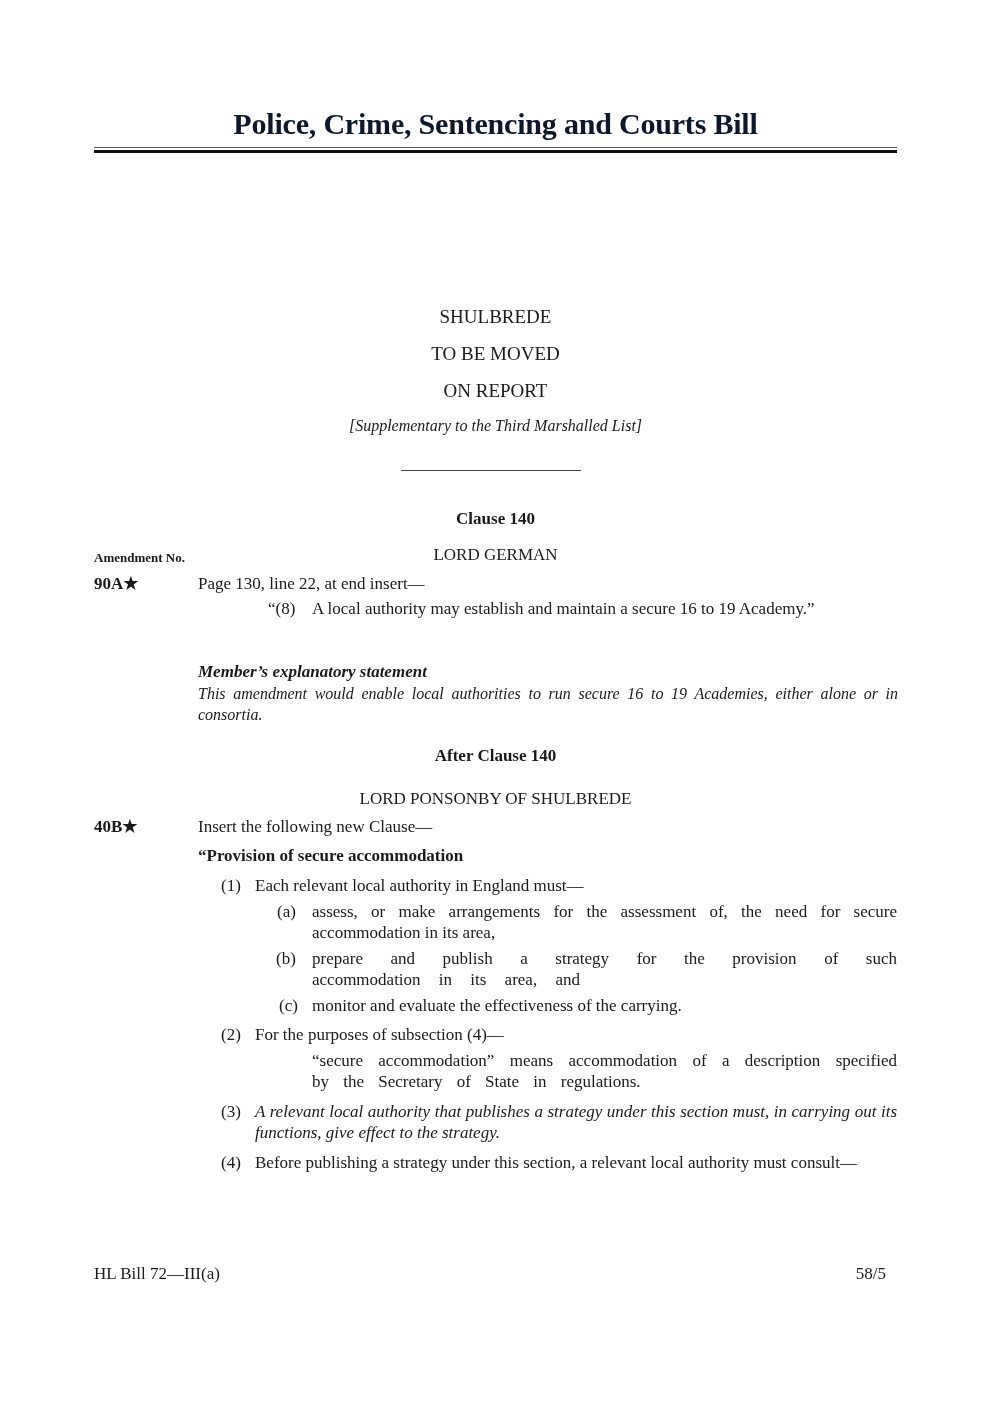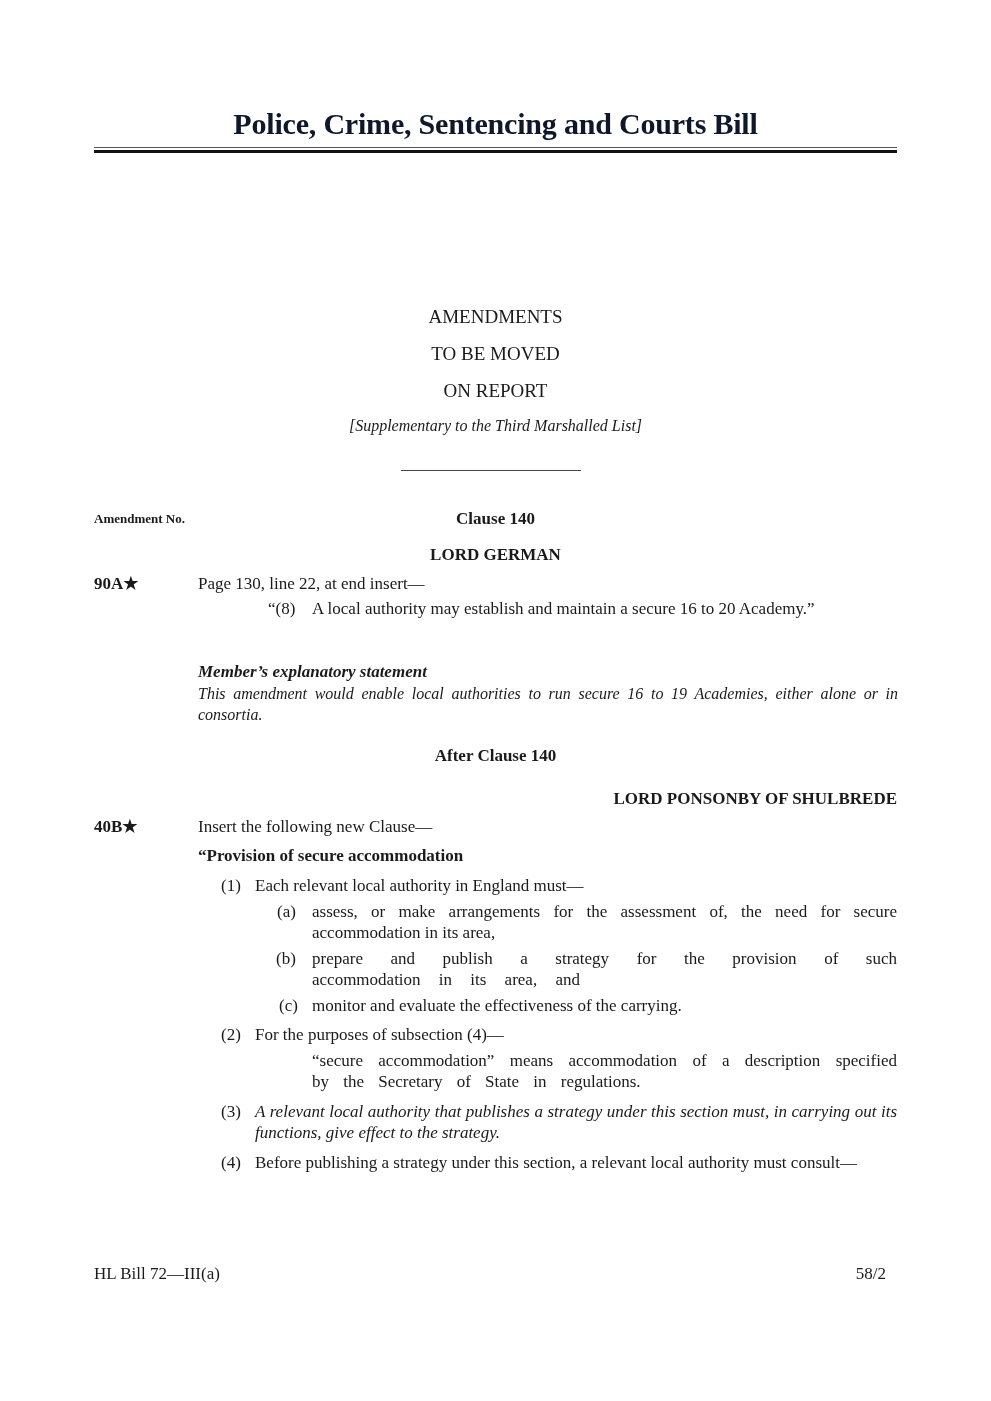--- a/index.html
+++ b/index.html
@@ -20,57 +20,57 @@
     }
     .subtitle { font-style: italic; font-size: 16px; }
     .short-rule { left: 401px; width: 180px; top: 470px; height: 1px; background: #444; }
     .amend-label {
       left: 94px; top: 511px; font-size: 13px; font-weight: bold; line-height: 15px;
     }
     .heading-bold {
       left: 94px; width: 803px; text-align: center; font-weight: bold; font-size: 17px;
     }
     .member {
-      left: 94px; width: 803px; text-align: center; font-size: 17px; text-transform: none; font-weight: bold;
+      left: 94px; width: 803px; text-align: center; font-size: 17px; text-transform: none;
     }
     .amend-no { left: 94px; font-size: 17px; font-weight: bold; }
     .text { font-size: 17px; line-height: 21px; }
     .justify { text-align: justify; text-align-last: left; }
     .expl-head { left: 198px; top: 662px; font-size: 17px; font-weight: bold; font-style: italic; }
     .expl-body { left: 198px; top: 683px; width: 700px; font-size: 16px; font-style: italic; line-height: 21px; text-align: justify; text-align-last: left; }
     .footer-left { left: 94px; top: 1264px; font-size: 17px; }
     .footer-right { left: 820px; width: 66px; text-align: right; top: 1264px; font-size: 17px; }
   </style>
 </head>
 <body>
 
 <div class="abs title">Police, Crime, Sentencing and Courts Bill</div>
 <div class="abs rule-thin"></div>
 <div class="abs rule-thick"></div>
 
-<div class="abs center-line" style="top:306px;">AMENDMENTS</div>
+<div class="abs center-line" style="top:306px;">SHULBREDE</div>
 <div class="abs center-line" style="top:343px;">TO BE MOVED</div>
 <div class="abs center-line" style="top:380px;">ON REPORT</div>
 <div class="abs center-line subtitle" style="top:417px;">[Supplementary to the Third Marshalled List]</div>
 <div class="abs short-rule"></div>
 
-<div class="abs amend-label" style="width:95px;">Amendment No.</div>
+<div class="abs amend-label" style="width:95px;margin-top:39px;">Amendment No.</div>
 
 <div class="abs heading-bold" style="top:509px;">Clause 140</div>
 <div class="abs member" style="top:545px;">LORD GERMAN</div>
 <div class="abs amend-no" style="top:573px;">90A★</div>
 <div class="abs text" style="left:198px; top:573px;">Page 130, line 22, at end insert—</div>
 <div class="abs text" style="left:268px; top:598px;">“(8)</div>
-<div class="abs text justify" style="left:312px; top:598px; width:585px;">A local authority may establish and maintain a secure 16 to 20 Academy.”</div>
+<div class="abs text justify" style="left:312px; top:598px; width:585px;">A local authority may establish and maintain a secure 16 to 19 Academy.”</div>
 
 <div class="abs expl-head">Member’s explanatory statement</div>
 <div class="abs expl-body">This amendment would enable local authorities to run secure 16 to 19 Academies, either alone or in consortia.</div>
 
 <div class="abs heading-bold" style="top:746px;">After Clause 140</div>
-<div class="abs member" style="top:789px;text-align:right;">LORD PONSONBY OF SHULBREDE</div>
+<div class="abs member" style="top:789px;">LORD PONSONBY OF SHULBREDE</div>
 <div class="abs amend-no" style="top:816px;">40B★</div>
 <div class="abs text" style="left:198px; top:816px;">Insert the following new Clause—</div>
 <div class="abs text" style="left:198px; top:845px; font-weight:bold;">“Provision of secure accommodation</div>
 
 <div class="abs text" style="left:221px; top:875px;">(1)</div>
 <div class="abs text" style="left:255px; top:875px;">Each relevant local authority in England must—</div>
 
 <div class="abs text" style="left:277px; top:901px;">(a)</div>
 <div class="abs text justify" style="left:312px; top:901px; width:585px;">assess, or make arrangements for the assessment of, the need for secure accommodation in its area,</div>
 
@@ -84,13 +84,13 @@
 <div class="abs text" style="left:255px; top:1024px;">For the purposes of subsection (4)—</div>
 <div class="abs text" style="left:312px; top:1050px; width:585px; text-align:justify; text-align-last:left; word-spacing:10px;">“secure accommodation” means accommodation of a description specified by the Secretary of State in regulations.</div>
 
 <div class="abs text" style="left:221px; top:1101px;">(3)</div>
 <div class="abs text justify" style="left:255px; top:1101px; width:642px;font-style:italic;">A relevant local authority that publishes a strategy under this section must, in carrying out its functions, give effect to the strategy.</div>
 
 <div class="abs text" style="left:221px; top:1152px;">(4)</div>
 <div class="abs text justify" style="left:255px; top:1152px; width:642px;">Before publishing a strategy under this section, a relevant local authority must consult—</div>
 
 <div class="abs footer-left">HL Bill 72—III(a)</div>
-<div class="abs footer-right">58/2</div>
+<div class="abs footer-right">58/5</div>
 
 </body></html>

